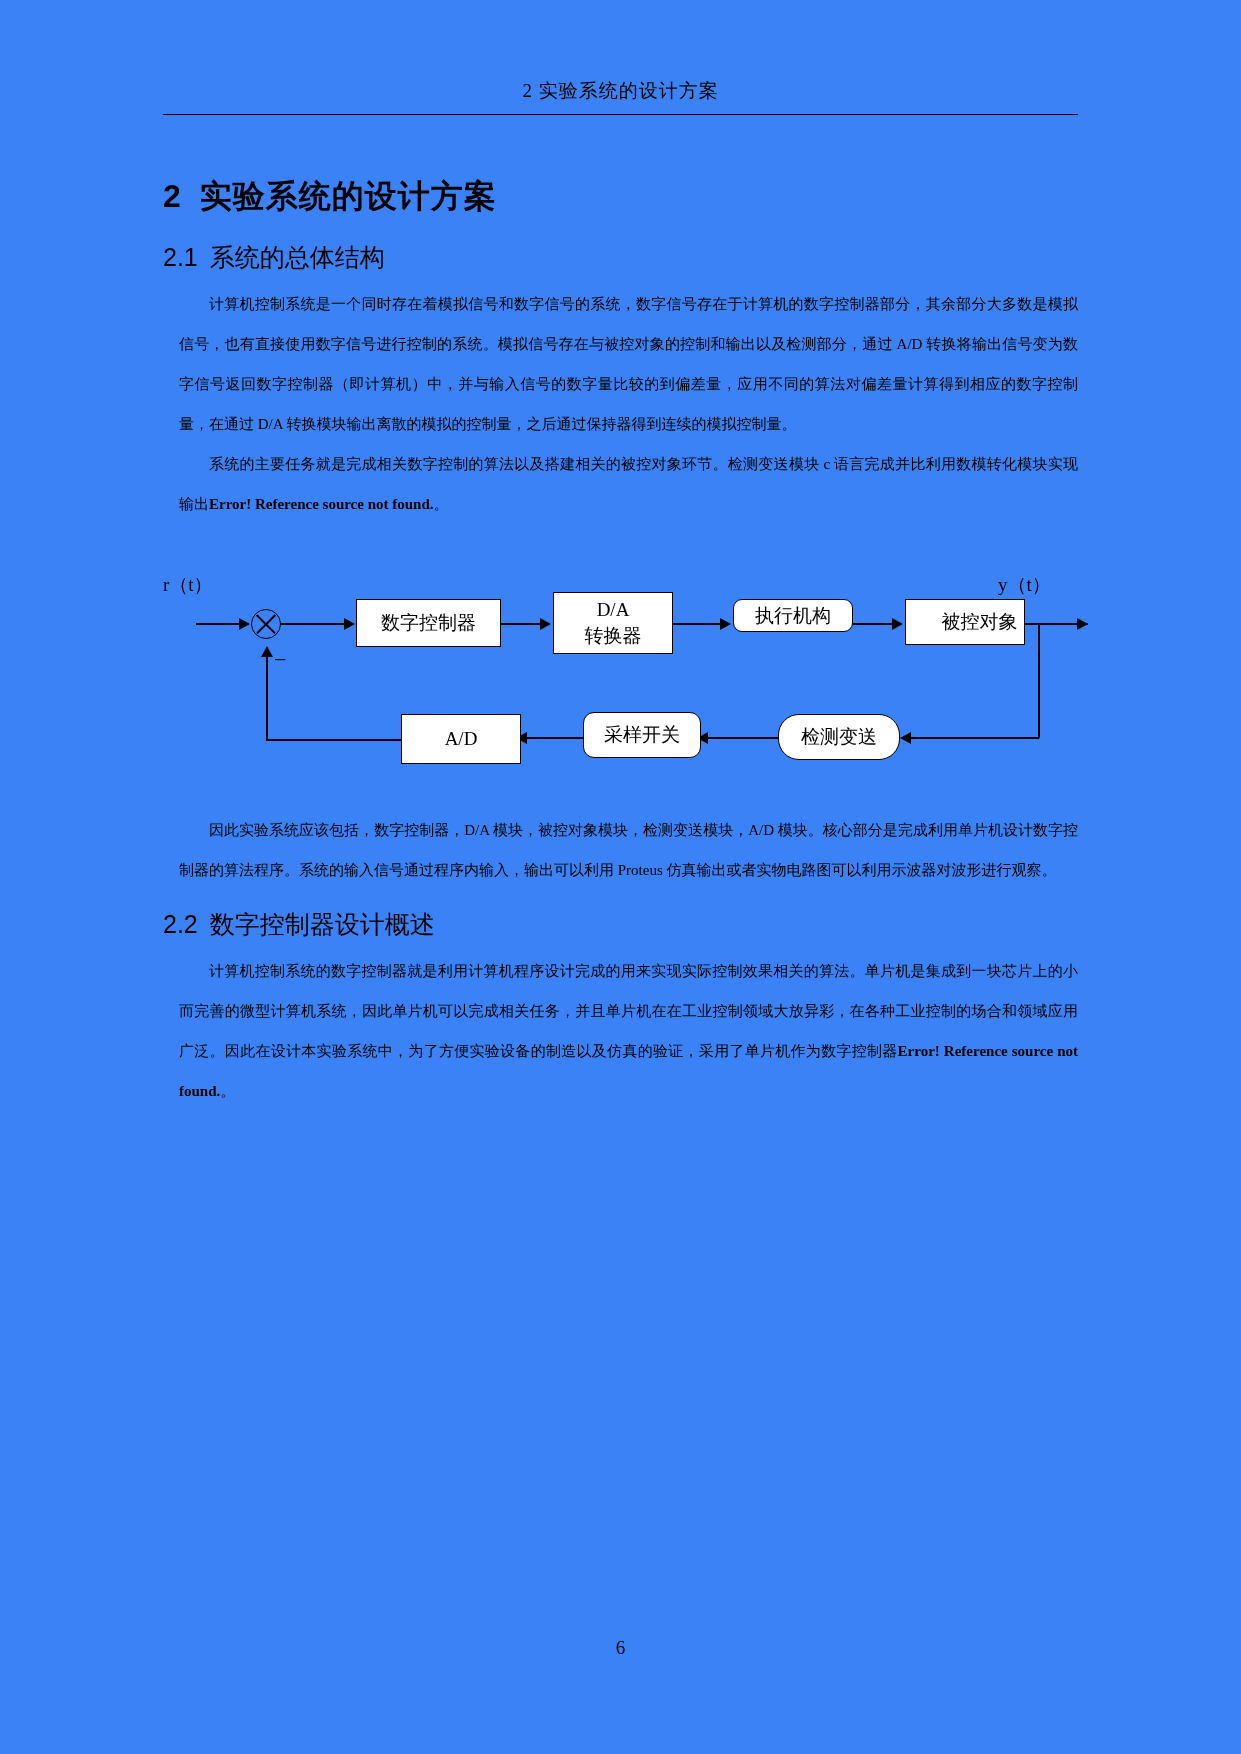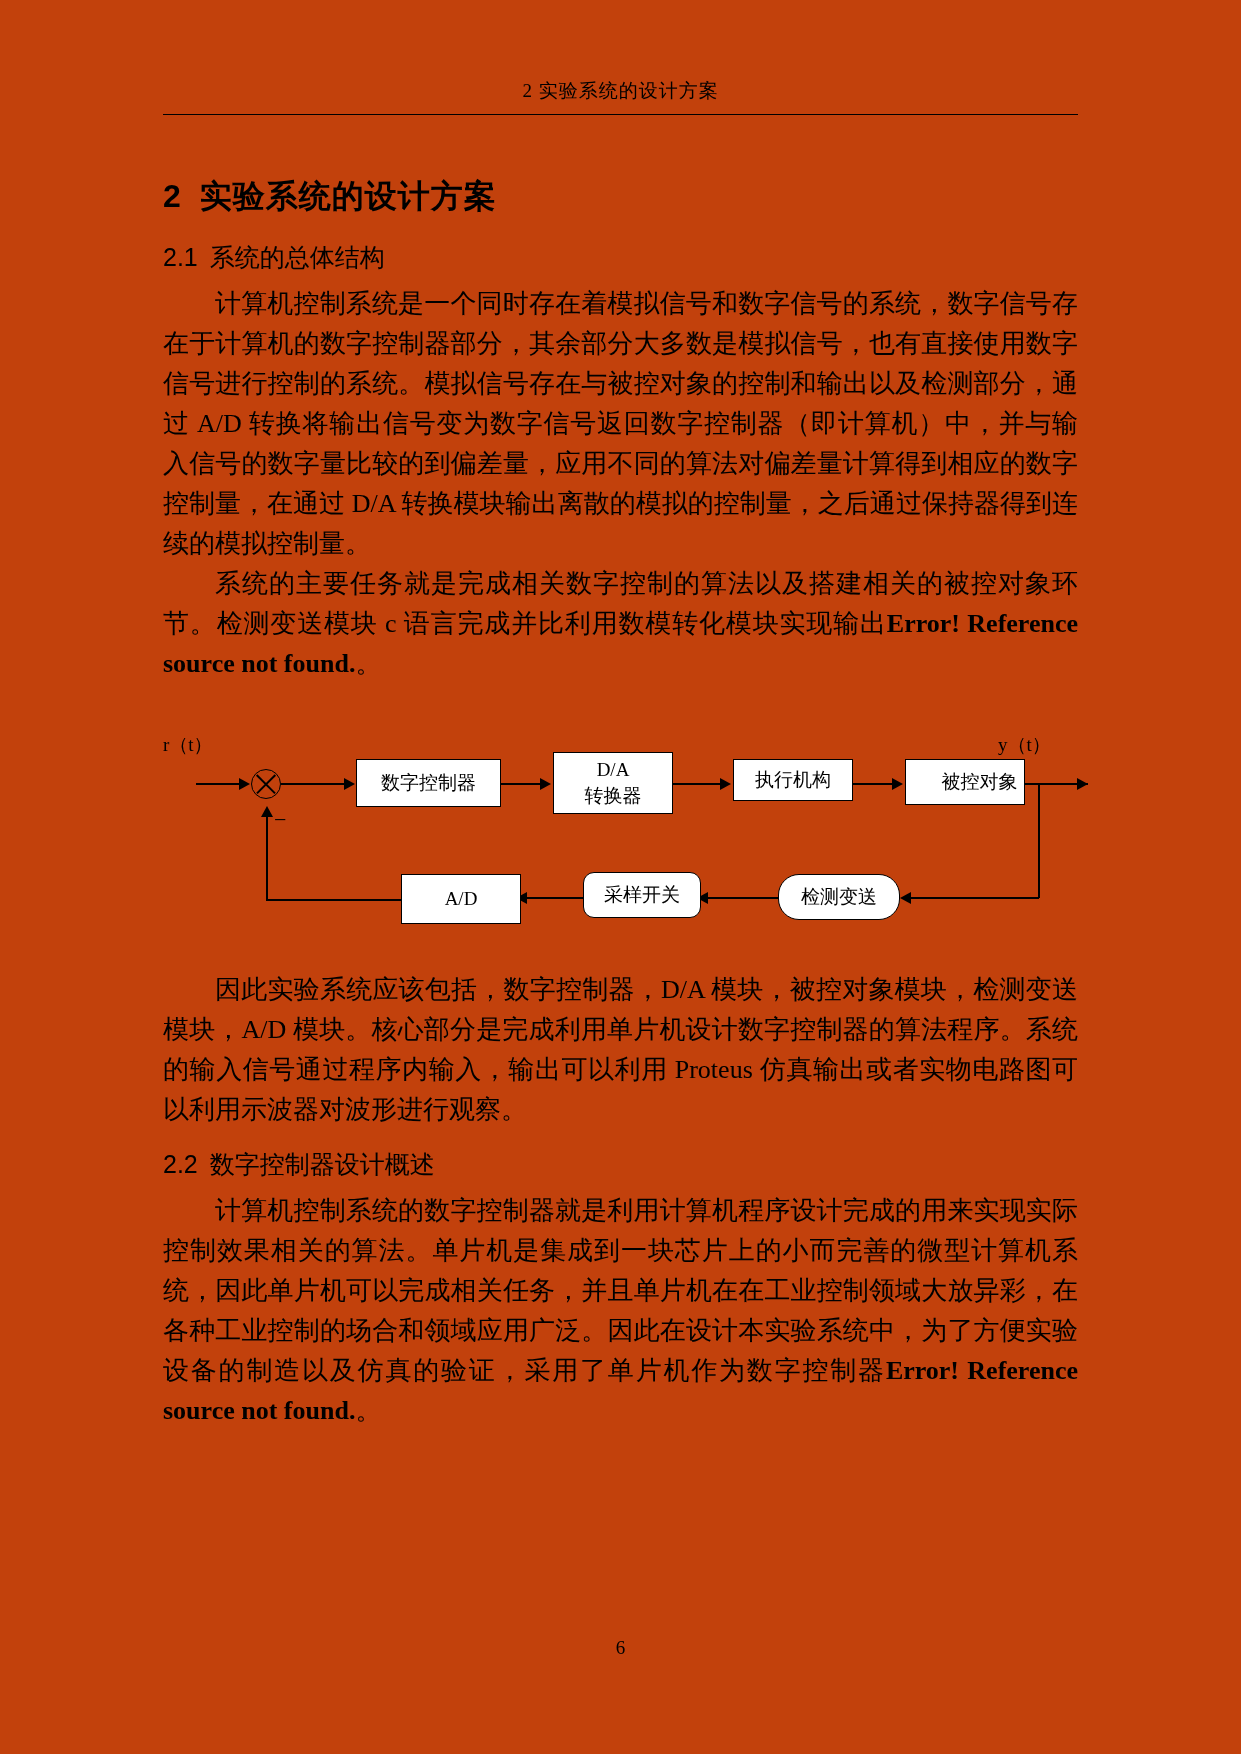--- a/index.html
+++ b/index.html
@@ -9,21 +9,21 @@
   }
   body {
     font-family: "Liberation Serif", "DejaVu Serif", serif;
     color: #000000;
   }
   .page {
     position: relative;
     width: 1241px;
     height: 1754px;
     margin: 0 auto;
-    background: #c2410c;
+    background: #3b82f6;
     box-sizing: border-box;
     overflow: hidden;
   }
   .header-area {
     position: absolute;
     top: 78px;
     left: 163px;
     width: 915px;
   }
   .header-text {
@@ -54,23 +54,23 @@
   h2.section {
     font-size: 25px;
     font-weight: normal;
     margin: 18px 0 10px 0;
     font-family: "Liberation Sans", "DejaVu Sans", sans-serif;
   }
   h2.section .num {
     margin-right: 12px;
   }
   p.body {
-    font-size: 26px;
+    font-size: 15px;
     line-height: 40px;
-    margin: 0 0 0 0;
+    margin: 0 0 0 16px;
     text-align: justify;
     text-justify: inter-ideograph;
     text-indent: 2em;
   }
   .bold {
     font-weight: bold;
   }
   
   .diagram {
     position: relative;
@@ -202,21 +202,21 @@
       <div class="arrow-r" style="left:452px; top:64px;"></div>
 
       <div class="dg-box" style="left:465px; top:38px; width:120px; height:62px; flex-direction:column;">
         <span style="white-space:pre-line">D/A
 转换器</span>
       </div>
 
       <div class="dg-line dg-h" style="left:585px; top:69px; width:50px;"></div>
       <div class="arrow-r" style="left:632px; top:64px;"></div>
 
-      <div class="dg-box" style="left:645px; top:45px; width:120px; height:42px;">
+      <div class="dg-box" style="left:645px; top:45px; width:120px; height:33px;border-radius:9px;">
         <span>执行机构</span>
       </div>
 
       <div class="dg-line dg-h" style="left:765px; top:69px; width:42px;"></div>
       <div class="arrow-r" style="left:804px; top:64px;"></div>
 
       <div class="dg-box" style="left:817px; top:45px; width:120px; height:46px;padding-left:29px;">
         <span>被控对象</span>
       </div>
 

